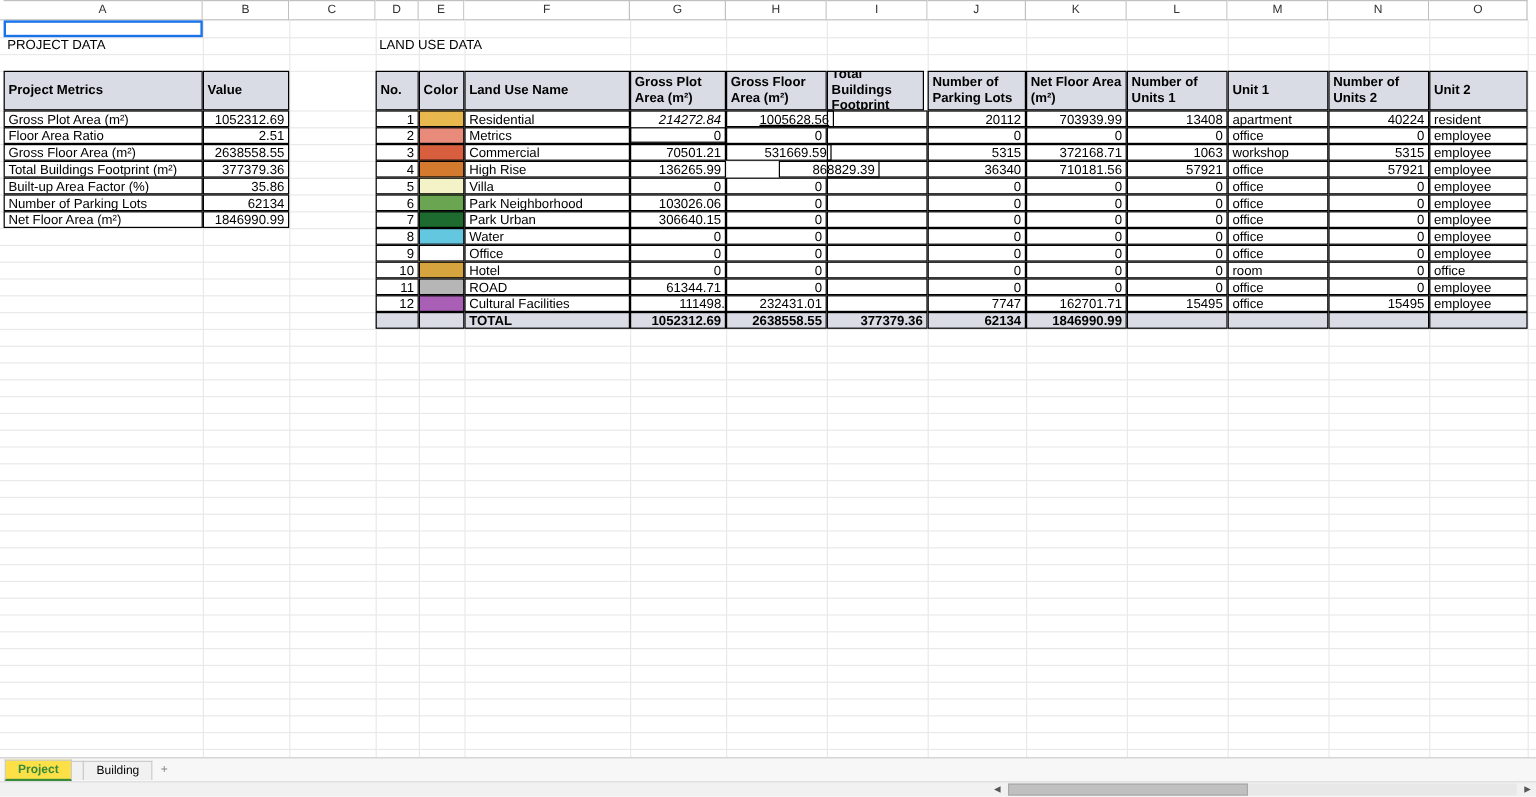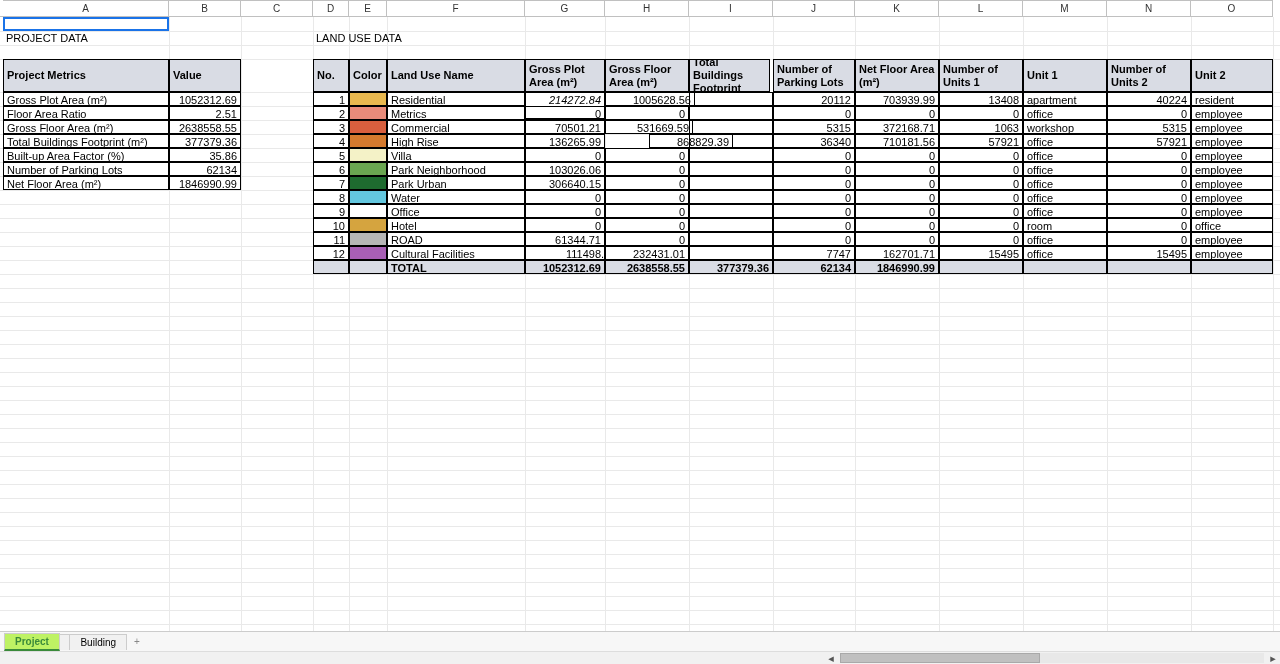--- a/index.html
+++ b/index.html
@@ -22,21 +22,21 @@
   .totrow { background:#d9dce4; font-weight:bold; }
   .colorbox { border:1px solid #000; }
 
   
   .active { position:absolute; border:2px solid #1a73e8; pointer-events:none; }
 
   
   .tabbar { position:absolute; left:0; bottom:13px; height:20px; width:1280px; background:#f7f7f7; border-top:1px solid #ccc; display:flex; align-items:center; padding-left:4px; gap:0; font-size:10px; }
   .nav { width:20px; text-align:center; color:#666; cursor:default; }
   .tab { padding:2px 10px; border:1px solid #ccc; background:#f1f1f1; border-bottom:none; margin-right:-1px; cursor:default; }
-  .tab.active { background:#bef264; font-weight:bold; border-bottom:2px solid #3a8a3a; color:#3a8a3a; }
+  .tab.active { background:#fde047; font-weight:bold; border-bottom:2px solid #3a8a3a; color:#3a8a3a; }
   .addtab { padding:2px 8px; color:#888; }
 
   
   .hscroll { position:absolute; left:0; bottom:0; height:13px; width:1280px; background:#f1f1f1; border-top:1px solid #ddd; }
   .hscroll .track { position:absolute; left:840px; right:16px; top:1px; bottom:1px; background:#e8e8e8; }
   .hscroll .thumb { position:absolute; left:840px; width:200px; top:1px; bottom:1px; background:#c0c0c0; border:1px solid #a9a9a9; }
   .hscroll .lar { position:absolute; left:824px; top:0; width:14px; height:13px; text-align:center; line-height:12px; color:#555; }
   .hscroll .rar { position:absolute; right:0; top:0; width:14px; height:13px; text-align:center; line-height:12px; color:#555; }
 </style>
 </head>

